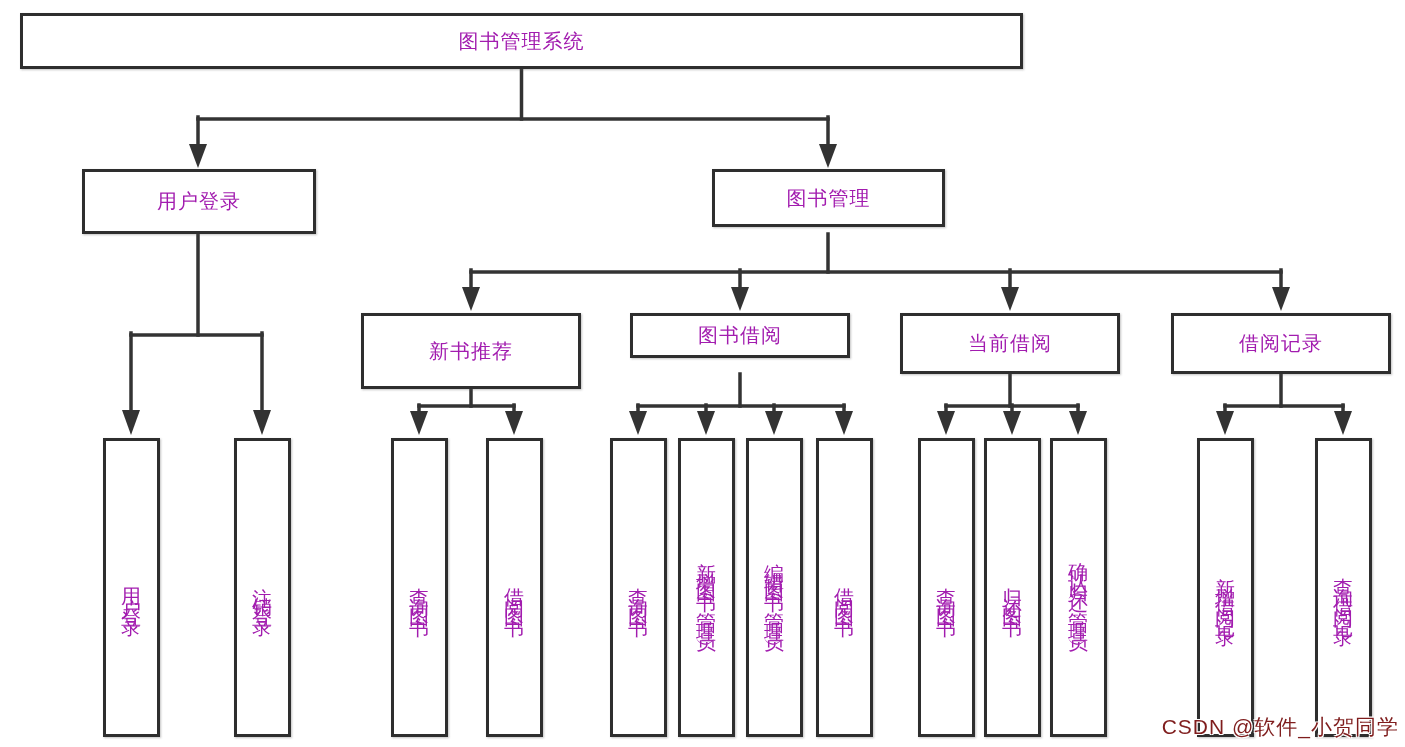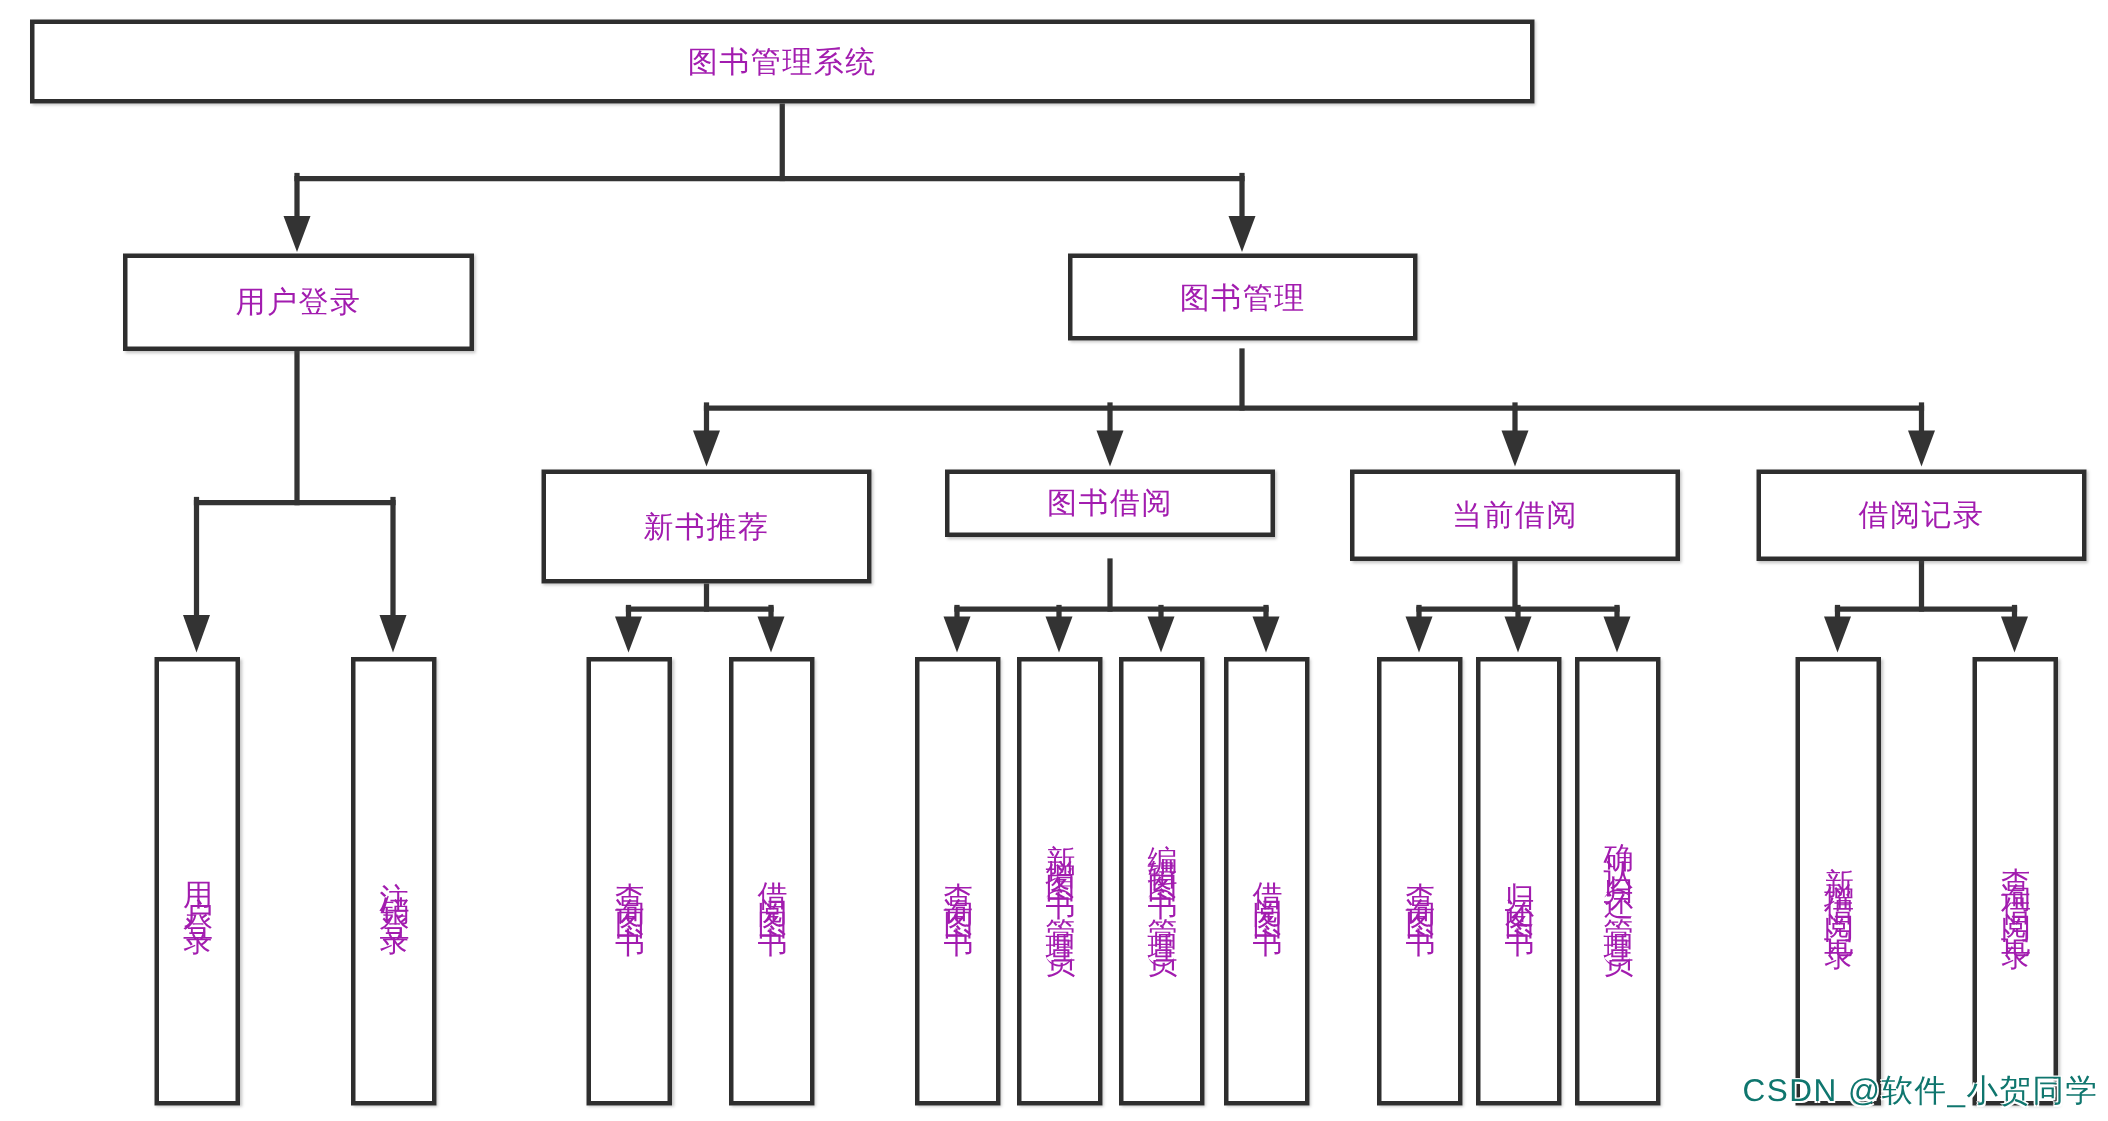--- a/index.html
+++ b/index.html
@@ -48,21 +48,21 @@
     text-orientation: mixed;
     letter-spacing: 10px;
     line-height: 1;
     padding-top: 8px;
   }
   .watermark {
     position: absolute;
     top: 713px;
     right: 6px;
     font-size: 21px;
-    color: #0f766e;
+    color: #7f1d1d;
     letter-spacing: 1px;
     text-shadow: 1px 1px 0 #ffffff, -1px -1px 0 #ffffff, 1px -1px 0 #ffffff, -1px 1px 0 #ffffff;
     z-index: 5;
     white-space: nowrap;
   }
 </style>
 </head>
 <body>
 
 <div class="canvas">

